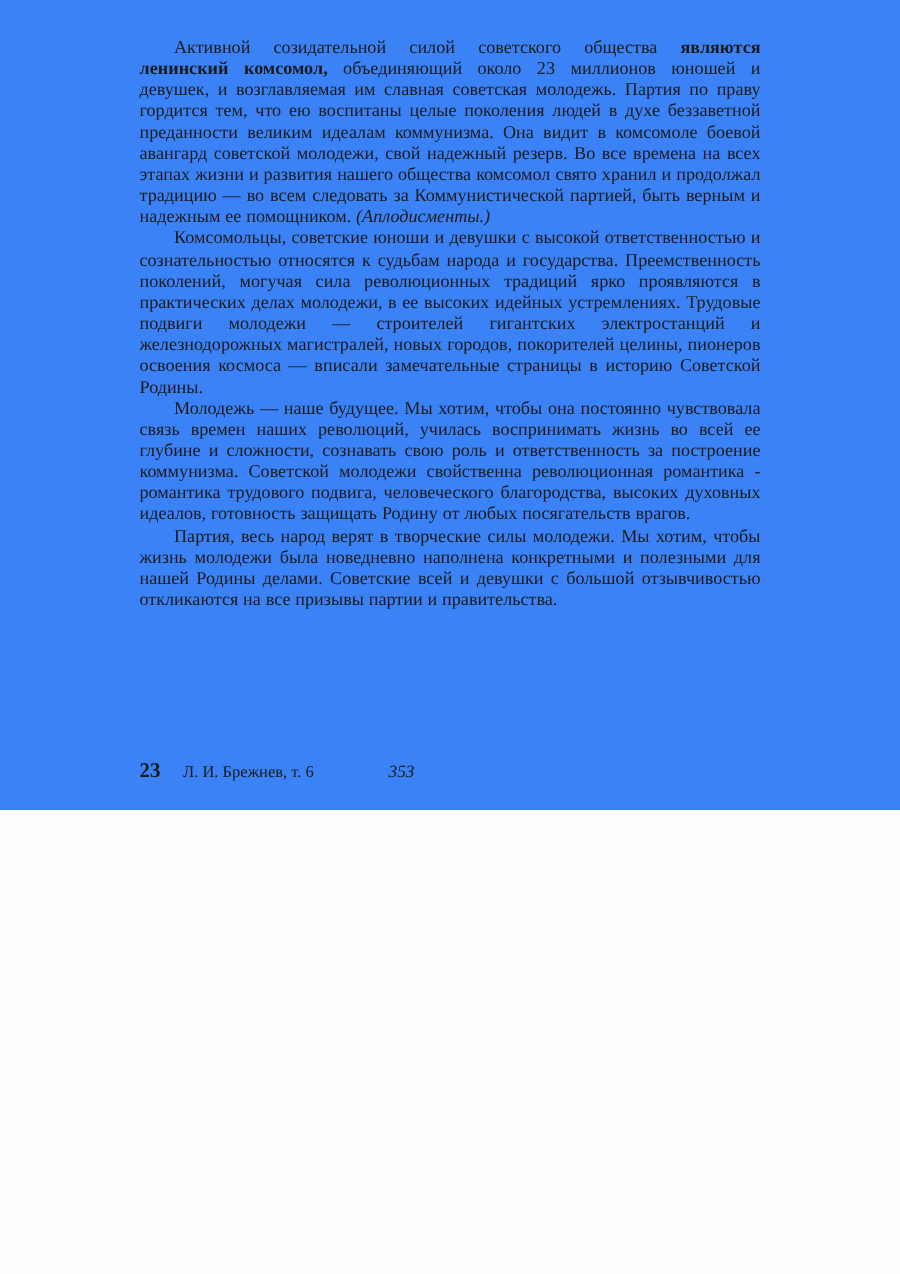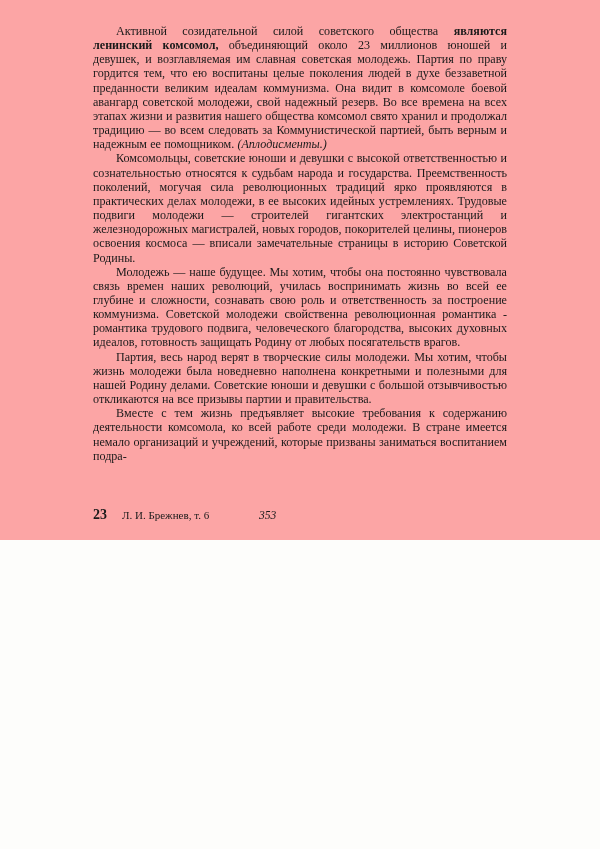--- a/index.html
+++ b/index.html
@@ -14,21 +14,21 @@
     color: #1a1a1a;
     position: relative;
     overflow: hidden;
   }
   .page {
     position: absolute;
     left: 0;
     top: 0;
     width: 600px;
     height: 849px;
-    background: #fca5a5;
+    background: #3b82f6;
   }
   .text-column {
     position: absolute;
     left: 93px;
     top: 24px;
     width: 414px;
   }
   .para {
     margin: 0 0 0 0;
     text-align: justify;
@@ -85,22 +85,21 @@
 </style>
 </head>
 <body>
 
 <div class="page">
 
   <div class="text-column">
     <p class="para" id="p1"><span>Активной созидательной силой советского общества </span><span class="bold">являются ленинский комсомол,</span><span> объединяющий около 23 миллионов юношей и девушек, и возглавляемая им славная советская молодежь. Партия по праву гордится тем, что ею воспитаны целые поколения людей в духе беззаветной преданности великим идеалам коммунизма. Она видит в комсомоле боевой авангард советской молодежи, свой надежный резерв. Во все времена на всех этапах жизни и развития нашего общества комсомол свято хранил и продолжал традицию — во всем следовать за Коммунистической партией, быть верным и надежным ее помощником. </span><span class="italic">(Аплодисменты.)</span></p>
     <p class="para" id="p2"><span>Комсомольцы, советские юноши и девушки с высокой ответственностью и сознательностью относятся к судьбам народа и государства. Преемственность поколений, могучая сила революционных традиций ярко проявляются в практических делах молодежи, в ее высоких идейных устремлениях. Трудовые подвиги молодежи — строителей гигантских электростанций и железнодорожных магистралей, новых городов, покорителей целины, пионеров освоения космоса — вписали замечательные страницы в историю Советской Родины.</span></p>
     <p class="para" id="p4"><span>Молодежь — наше будущее. Мы хотим, чтобы она постоянно чувствовала связь времен наших революций, училась воспринимать жизнь во всей ее глубине и сложности, сознавать свою роль и ответственность за построение коммунизма. Советской молодежи свойственна революционная романтика - романтика трудового подвига, человеческого благородства, высоких духовных идеалов, готовность защищать Родину от любых посягательств врагов.</span></p>
-    <p class="para" id="p5"><span>Партия, весь народ верят в творческие силы молодежи. Мы хотим, чтобы жизнь молодежи была новедневно наполнена конкретными и полезными для нашей Родину делами. Советские юноши и девушки с большой отзывчивостью откликаются на все призывы партии и правительства.</span></p>
-    <p class="para" id="p6"><span>Вместе с тем жизнь предъявляет высокие требования к содержанию деятельности комсомола, ко всей работе среди молодежи. В стране имеется немало организаций и учреждений, которые призваны заниматься воспитанием подра-</span></p>
+    <p class="para" id="p5"><span>Партия, весь народ верят в творческие силы молодежи. Мы хотим, чтобы жизнь молодежи была новедневно наполнена конкретными и полезными для нашей Родины делами. Советские всей и девушки с большой отзывчивостью откликаются на все призывы партии и правительства.</span></p>
   </div>
 
   <div class="footer">
     <span class="footer-sig">23</span>
     <span class="footer-title">Л. И. Брежнев, т. 6</span>
     <span class="footer-page">353</span>
   </div>
 
   <div class="blank-area"></div>
 </div>

